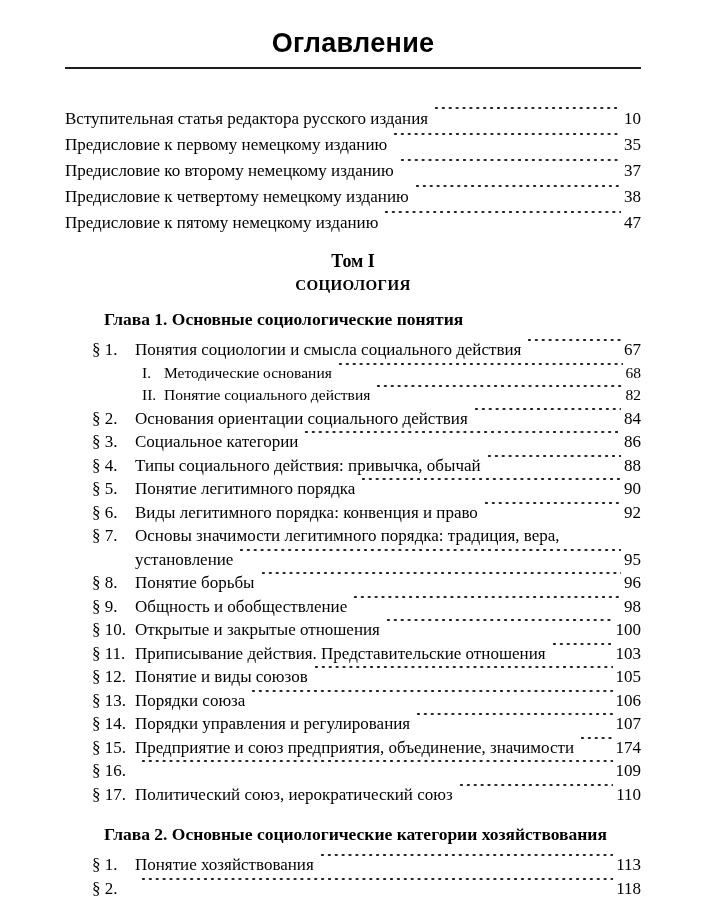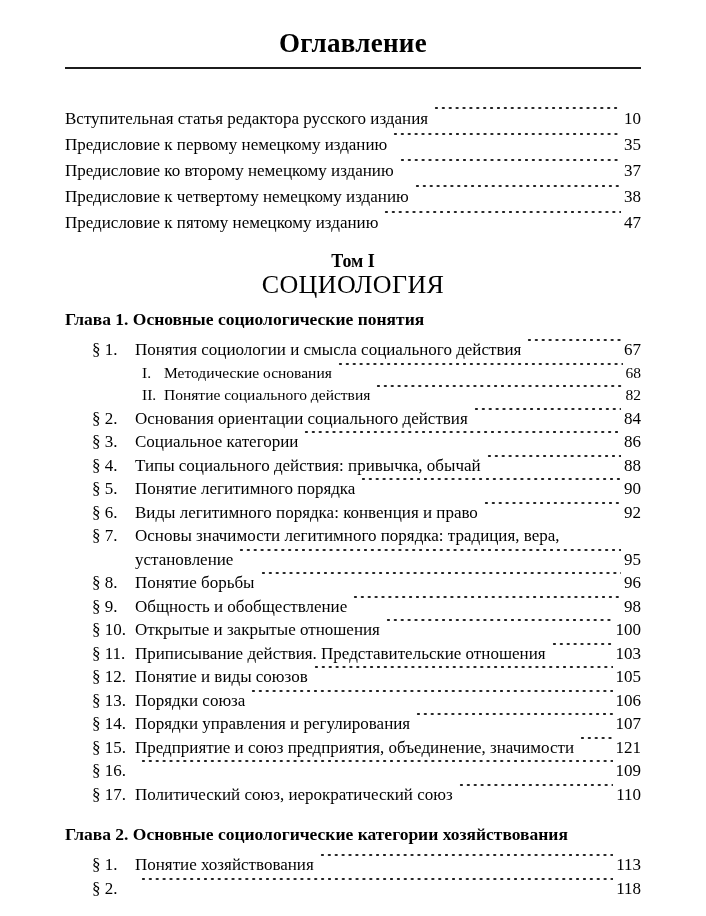--- a/index.html
+++ b/index.html
@@ -6,43 +6,43 @@
   html,body { background:#ffffff; }
   body {
     width:706px; height:916px; overflow:hidden;
     font-family:"Liberation Serif","DejaVu Serif",serif;
     color:#000;
   }
   .page { padding:0 65px; }
 
   .doc-title {
     margin-top:27px;
-    font-family:Liberation Serif, serif;
+    font-family:Liberation Sans, sans-serif;
     font-weight:700;
     font-size:27px;
     line-height:33px;
     text-align:center;
     letter-spacing:0.3px;
   }
   .rule {
     border:none;
     border-top:2px solid #1c1c1c;
     margin-top:7px;
   }
 
   .preface { margin-top:37px; }
   .preface .toc-row { line-height:26px; font-size:17px; }
 
   .volume { margin-top:14px; text-align:center; }
   .volume-label { font-weight:700; font-size:18px; line-height:22px; }
-  .volume-title { font-weight:400; font-size:26px; line-height:26px; letter-spacing:0.4px; }
+  .volume-title { font-weight:700; font-size:15px; line-height:26px; letter-spacing:0.4px; }
 
   .chapter { margin-top:10px; }
   .chapter + .chapter { margin-top:17px; }
-  .chapter-heading { font-weight:700; font-size:17.5px; line-height:22px; }
+  .chapter-heading { font-weight:700; font-size:17.5px; line-height:22px;margin-left:39px; }
   .sections { margin-top:8px; }
   .sections .toc-row { padding-left:27px; line-height:23.5px; font-size:17px; }
   .sections .toc-row.toc-subrow { padding-left:77px; line-height:22.5px; font-size:15.5px; }
 
   .toc-row { display:flex; }
   .toc-num { flex:0 0 43px; }
   .toc-subrow .toc-num { flex:0 0 22px; }
   .toc-body { flex:1 1 auto; min-width:0; }
   .toc-line.last { display:flex; align-items:flex-start; }
   .toc-text { white-space:nowrap; }
@@ -287,21 +287,21 @@
         <span class="pg">107</span>
       </div>
     </div>
   </div>
           <div class="toc-row">
     <span class="toc-num">§ 15.</span>
     <div class="toc-body">
       <div class="toc-line last">
         <span class="toc-text">Предприятие и союз предприятия, объединение, значимости</span>
         <span class="leader"></span>
-        <span class="pg">121</span>
+        <span class="pg">174</span>
       </div>
     </div>
   </div>
           <div class="toc-row">
     <span class="toc-num">§ 16.</span>
     <div class="toc-body">
       <div class="toc-line last">
         <span class="leader"></span>
         <span class="pg">109</span>
       </div>

